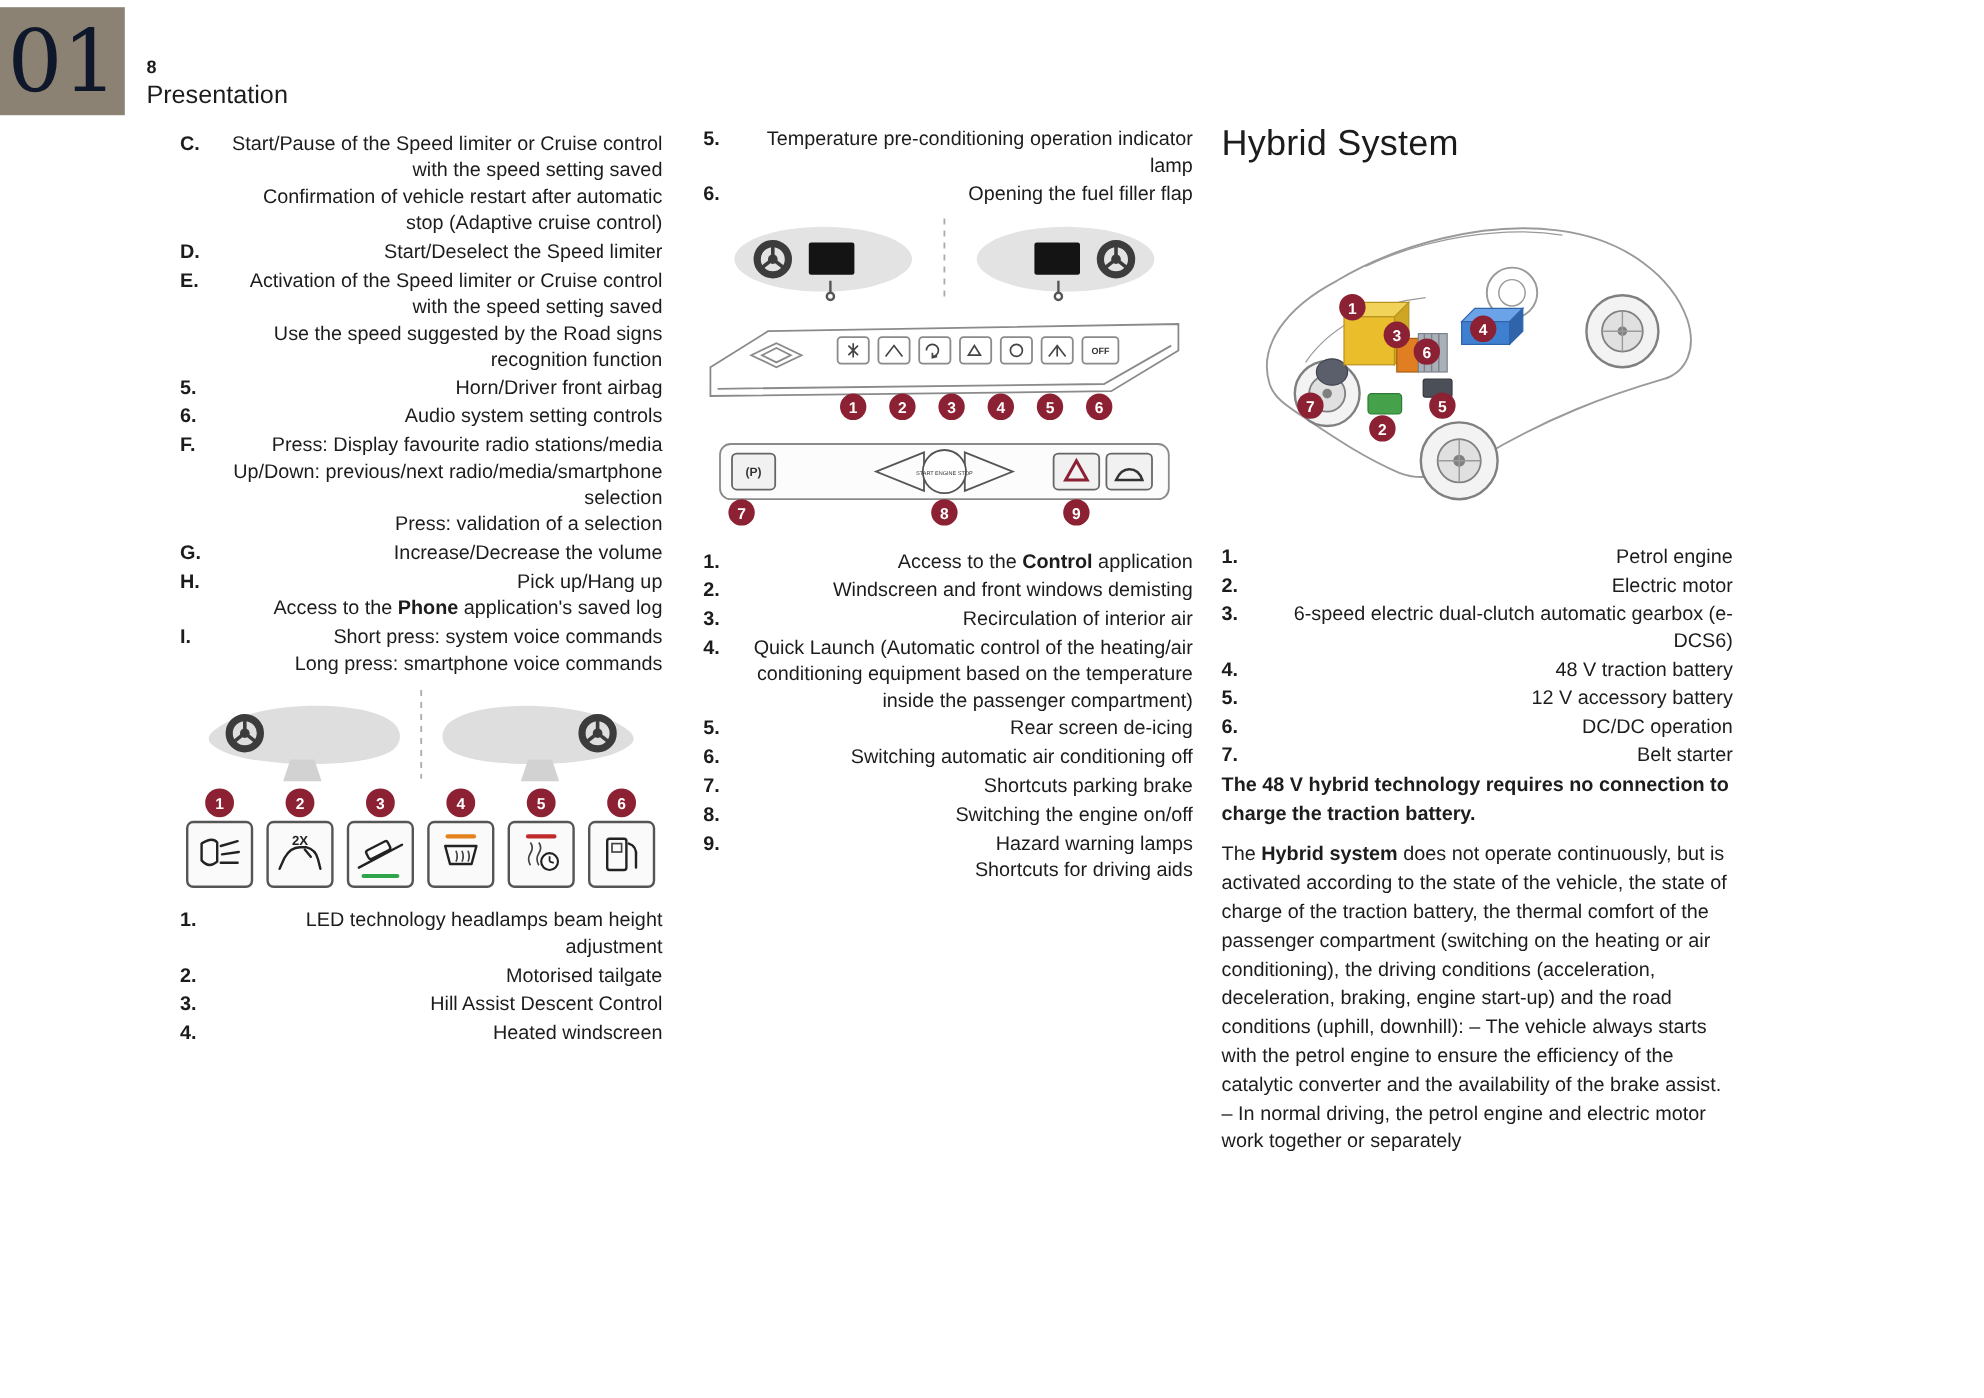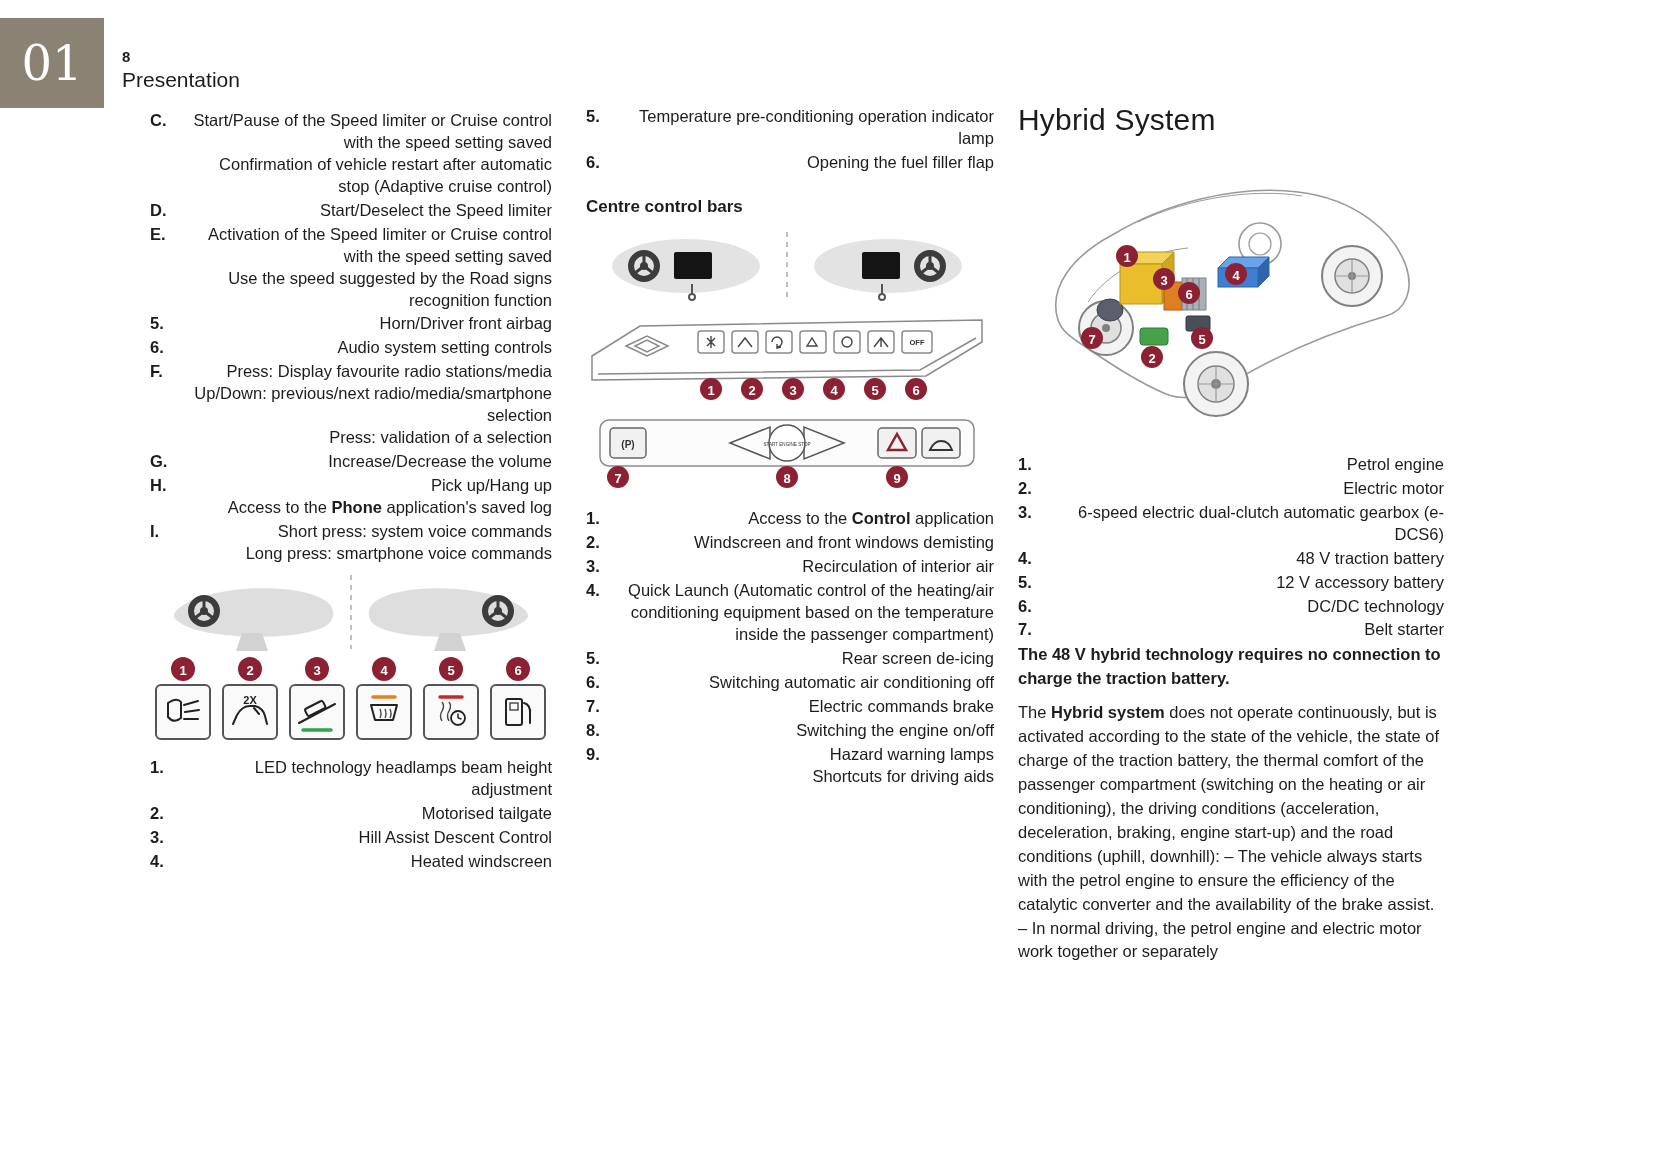--- a/index.html
+++ b/index.html
@@ -2,22 +2,22 @@
 <html><head>
 <meta charset="utf-8">
 <style>
   html,body{margin:0;padding:0;}
   body{
     width:1653px;height:1165px;background:#ffffff;position:relative;overflow:hidden;
     font-family:"Liberation Sans", sans-serif;color:#1c1c1c;
   }
   .badge{
     position:absolute;left:0;top:6px;width:104px;height:90px;background:#8b8273;
-    color:#ffffff;display:flex;align-items:center;justify-content:center;
-    font-family:"DejaVu Serif", serif;font-size:48px;font-weight:400;margin-top:12px;
+    color:#0f172a;display:flex;align-items:center;justify-content:center;
+    font-family:"DejaVu Serif", serif;font-size:72px;font-weight:400;
   }
   .page-num{position:absolute;left:122px;top:48px;font-size:15px;font-weight:700;}
   .section-title{position:absolute;left:122px;top:68px;font-size:21px;}
   .col{position:absolute;font-size:16.5px;line-height:1.33;}
   .col1{left:150px;top:110px;width:402px;}
   .col2{left:586px;top:106px;width:408px;}
   .col3{left:1018px;top:100px;width:426px;}
   .li{display:flex;margin-bottom:2px;}
   .li-label{font-weight:700;flex:0 0 36px;}
   .li-text{white-space:pre-line;flex:1;text-align:right;}
@@ -205,21 +205,20 @@
 
   <div class="li">
       <span class="li-label">5.</span>
       <span class="li-text">Temperature pre-conditioning operation indicator lamp</span>
     </div>
   <div class="li">
       <span class="li-label">6.</span>
       <span class="li-text">Opening the fuel filler flap</span>
     </div>
 
-  <div class="subhead">Centre control bars</div>
 
   <svg class="illus" width="402" height="268" viewBox="0 0 402 268">
 
     <ellipse cx="100" cy="38" rx="74" ry="27" fill="#e3e3e3"></ellipse>
     <ellipse cx="302" cy="38" rx="74" ry="27" fill="#e3e3e3"></ellipse>
     <g transform="translate(58,38)">
       <circle r="13" fill="none" stroke="#3c3c3c" stroke-width="6"></circle>
         <circle r="4" fill="#3c3c3c"></circle>
       <line x1="0" y1="0" x2="0" y2="-11" stroke="#3c3c3c" stroke-width="3"></line>
         <line x1="0" y1="0" x2="-9" y2="7" stroke="#3c3c3c" stroke-width="3"></line>
@@ -339,21 +338,21 @@
   <div class="li">
       <span class="li-label">5.</span>
       <span class="li-text">Rear screen de-icing</span>
     </div>
   <div class="li">
       <span class="li-label">6.</span>
       <span class="li-text">Switching automatic air conditioning off</span>
     </div>
   <div class="li">
       <span class="li-label">7.</span>
-      <span class="li-text">Electric commands brake</span>
+      <span class="li-text">Shortcuts parking brake</span>
     </div>
   <div class="li">
       <span class="li-label">8.</span>
       <span class="li-text">Switching the engine on/off</span>
     </div>
   <div class="li">
       <span class="li-label">9.</span>
       <span class="li-text">Hazard warning lamps
 Shortcuts for driving aids</span>
     </div>
@@ -460,21 +459,21 @@
   <div class="li">
       <span class="li-label">4.</span>
       <span class="li-text">48 V traction battery</span>
     </div>
   <div class="li">
       <span class="li-label">5.</span>
       <span class="li-text">12 V accessory battery</span>
     </div>
   <div class="li">
       <span class="li-label">6.</span>
-      <span class="li-text">DC/DC technology</span>
+      <span class="li-text">DC/DC operation</span>
     </div>
   <div class="li">
       <span class="li-label">7.</span>
       <span class="li-text">Belt starter</span>
     </div>
 
   <p class="para boldp">The 48 V hybrid technology requires no connection to charge the traction battery.</p>
   <p class="para"><span>The </span><b>Hybrid system</b><span> does not operate continuously, but is activated according to the state of the vehicle, the state of charge of the traction battery, the thermal comfort of the passenger compartment (switching on the heating or air conditioning), the driving conditions (acceleration, deceleration, braking, engine start-up) and the road conditions (uphill, downhill): – The vehicle always starts with the petrol engine to ensure the efficiency of the catalytic converter and the availability of the brake assist.
 – In normal driving, the petrol engine and electric motor work together or separately</span></p>
 </div>

